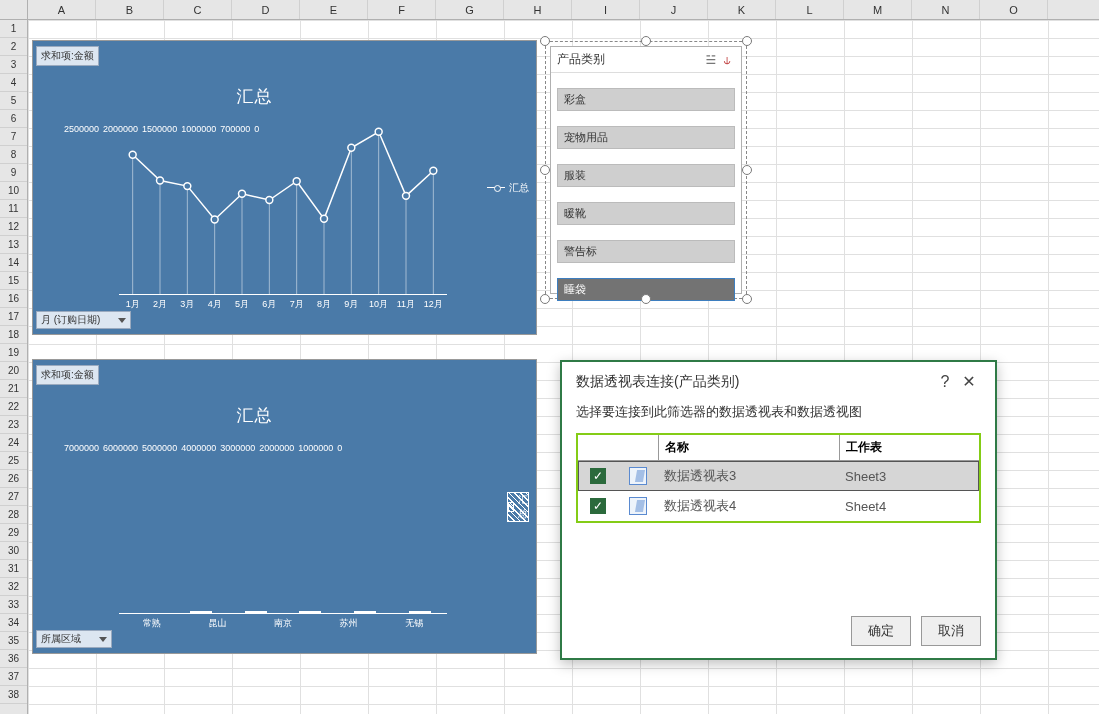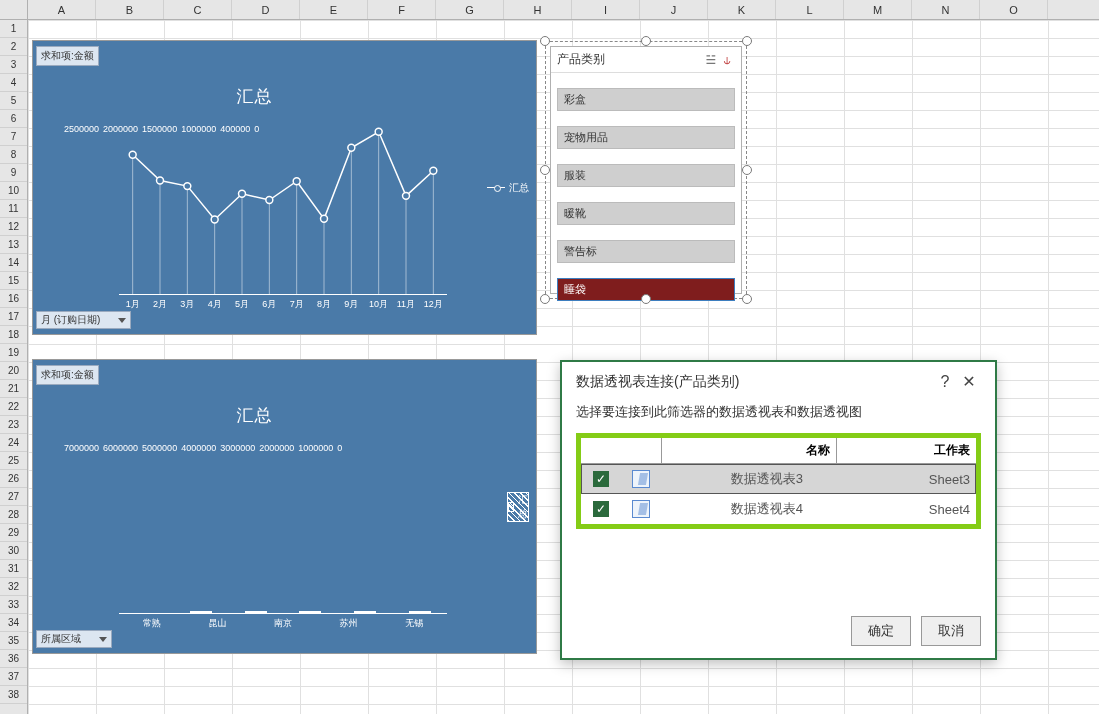--- a/index.html
+++ b/index.html
@@ -130,21 +130,21 @@
   .slicer-head .title{ flex:1; }
   .slicer-head .ico { width:16px; text-align:center; color:#777; font-size:12px;}
   .slicer-head .ico.red{ color:#c04040; }
   .slicer-body { padding:4px 6px; display:flex; flex-direction:column; gap:4px; }
   .slicer-item {
     background:#cfcfcf; color:#333; padding:3px 6px; font-size:11px;
     border:1px solid #bbb;
     margin-top:11px;
   }
   .slicer-item.selected {
-    background:#7f1d1d; color:#fff; border-color:#3d7ebf;
+    background:#737373; color:#fff; border-color:#3d7ebf;
   }
   
   .handle {
     position:absolute; width:10px; height:10px; border:1.5px solid #7a7a7a;
     border-radius:50%; background:#fff;
   }
   .sel-border{
     position:absolute; inset:5px; border:1px dashed #888; pointer-events:none;
   }
 
@@ -154,21 +154,21 @@
     background:#fff; border:2px solid #2f7a46; box-shadow:0 4px 12px rgba(0,0,0,.25);
   }
   .dlg-titlebar{
     display:flex; align-items:center; padding:10px 14px 4px;
   }
   .dlg-title{ flex:1; font-size:14px; color:#333;}
   .dlg-help{ width:24px; text-align:center; font-size:16px; color:#444;}
   .dlg-close{ width:24px; text-align:center; font-size:16px; color:#444;}
   .dlg-subtitle{ padding:8px 14px; font-size:13px; color:#333;}
   .dlg-table{
-    margin:4px 14px 0; border:5px solid #84cc16;text-align:right;
+    margin:4px 14px 0; border:2px solid #84cc16;
   }
   .dlg-thead{
     display:flex; background:#fff; border-bottom:1px solid #999; font-weight:bold; font-size:12px;
   }
   .dlg-thead .c1{width:40px;}
   .dlg-thead .c2{width:40px;}
   .dlg-thead .c3{flex:1; padding:4px 6px; border-left:1px solid #999;}
   .dlg-thead .c4{width:140px; padding:4px 6px; border-left:1px solid #999;}
   .dlg-row{
     display:flex; align-items:center; font-size:13px; color:#555; height:30px;
@@ -265,21 +265,21 @@
 
 <div class="chart-panel c1">
   <div class="chart-tag">求和项:金额</div>
   <div class="chart-title">汇总</div>
   <div class="plot-area">
     <div class="y-axis" id="yaxis1">
         <span>2500000</span>
         <span>2000000</span>
         <span>1500000</span>
         <span>1000000</span>
-        <span>400000</span>
+        <span>700000</span>
         <span>0</span>
       </div>
     <div class="plot-inner">
       <svg class="line-svg" id="line-svg" preserveAspectRatio="none" viewBox="0 0 330 175">
           <path d="M 13.8 35.0 L 41.3 60.9 L 68.8 66.5 L 96.3 100.1 L 123.8 74.2 L 151.3 80.5 L 178.8 61.6 L 206.3 99.4 L 233.8 28.0 L 261.3 11.9 L 288.8 76.3 L 316.3 51.1" fill="none" stroke="#fff" stroke-width="1.5"></path>
           <line x1="13.75" y1="175" x2="13.75" y2="35" stroke="#fff" stroke-width="0.5"></line>
           <circle cx="13.75" cy="35" r="3.5" fill="#4a7aa8" stroke="#fff" stroke-width="1.5"></circle>
           <line x1="41.25" y1="175" x2="41.25" y2="60.89999999999999" stroke="#fff" stroke-width="0.5"></line>
           <circle cx="41.25" cy="60.89999999999999" r="3.5" fill="#4a7aa8" stroke="#fff" stroke-width="1.5"></circle>
           <line x1="68.75" y1="175" x2="68.75" y2="66.5" stroke="#fff" stroke-width="0.5"></line>

